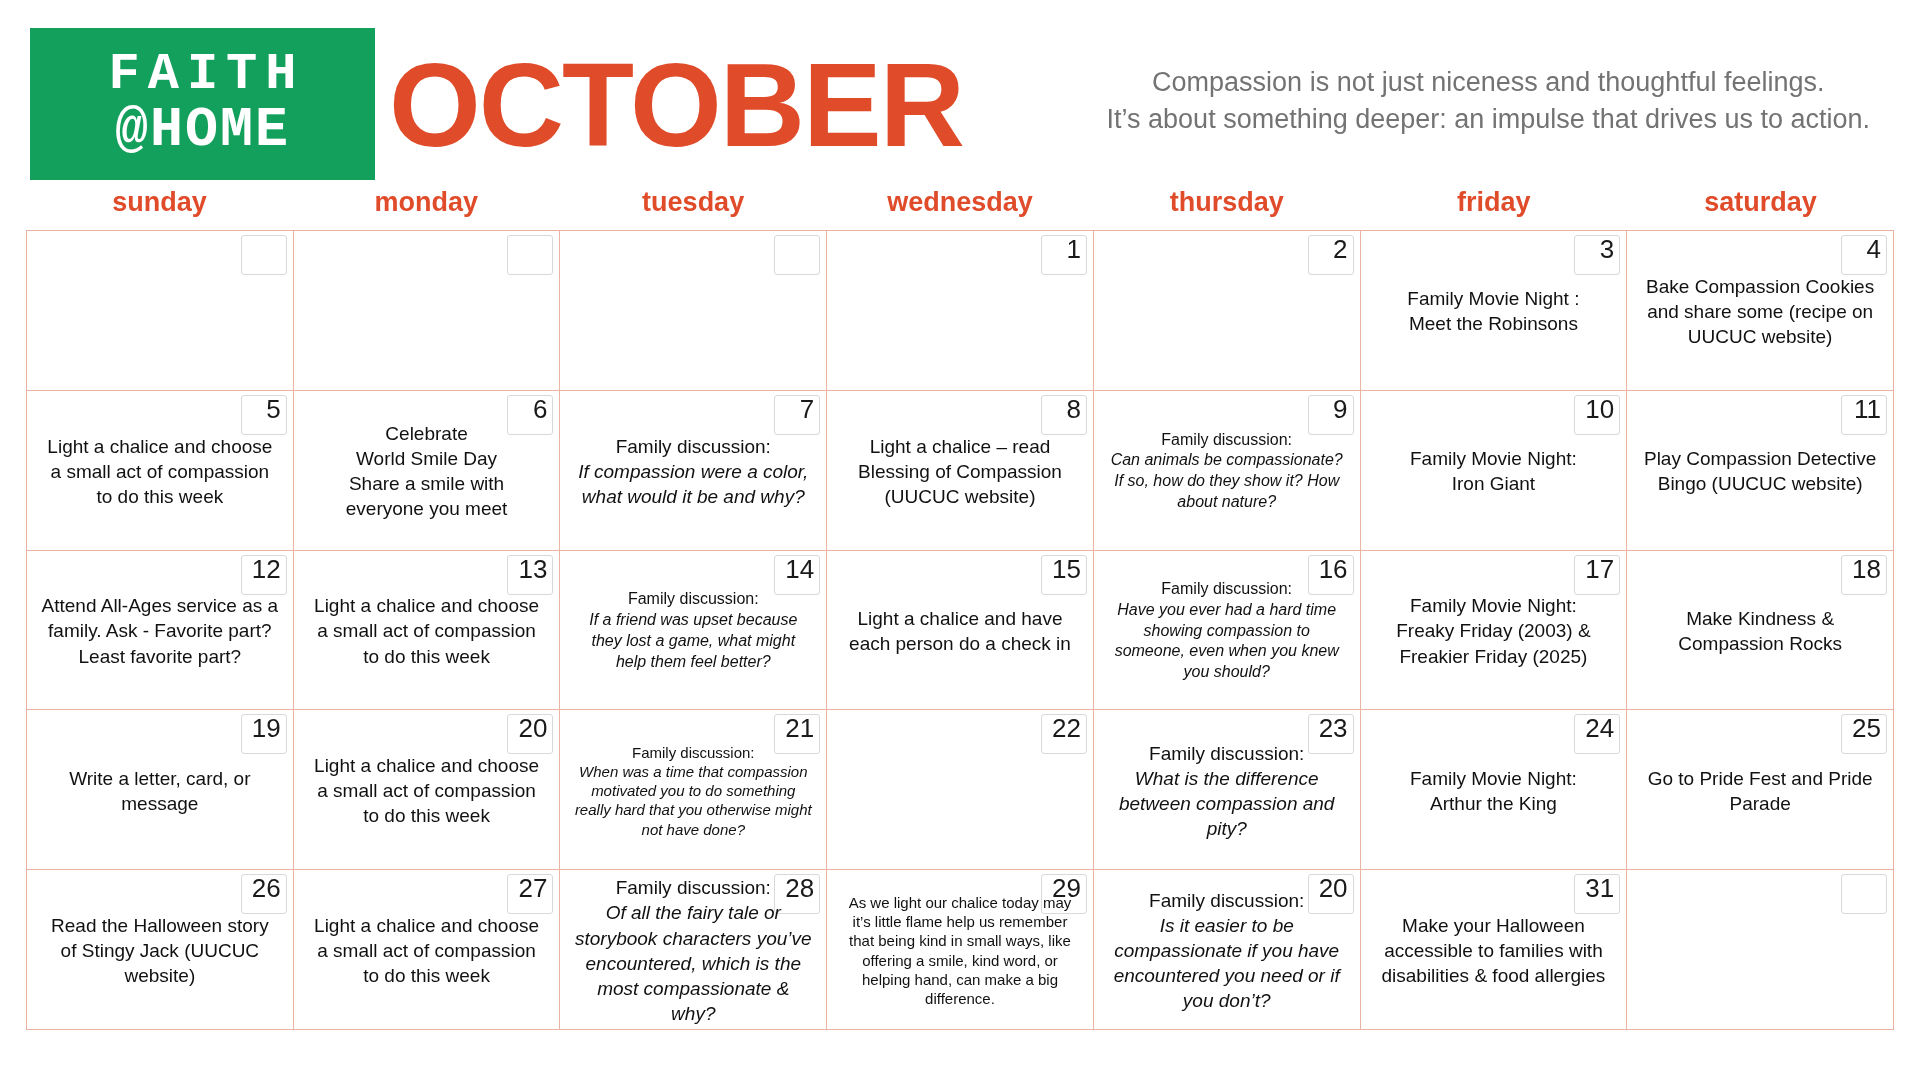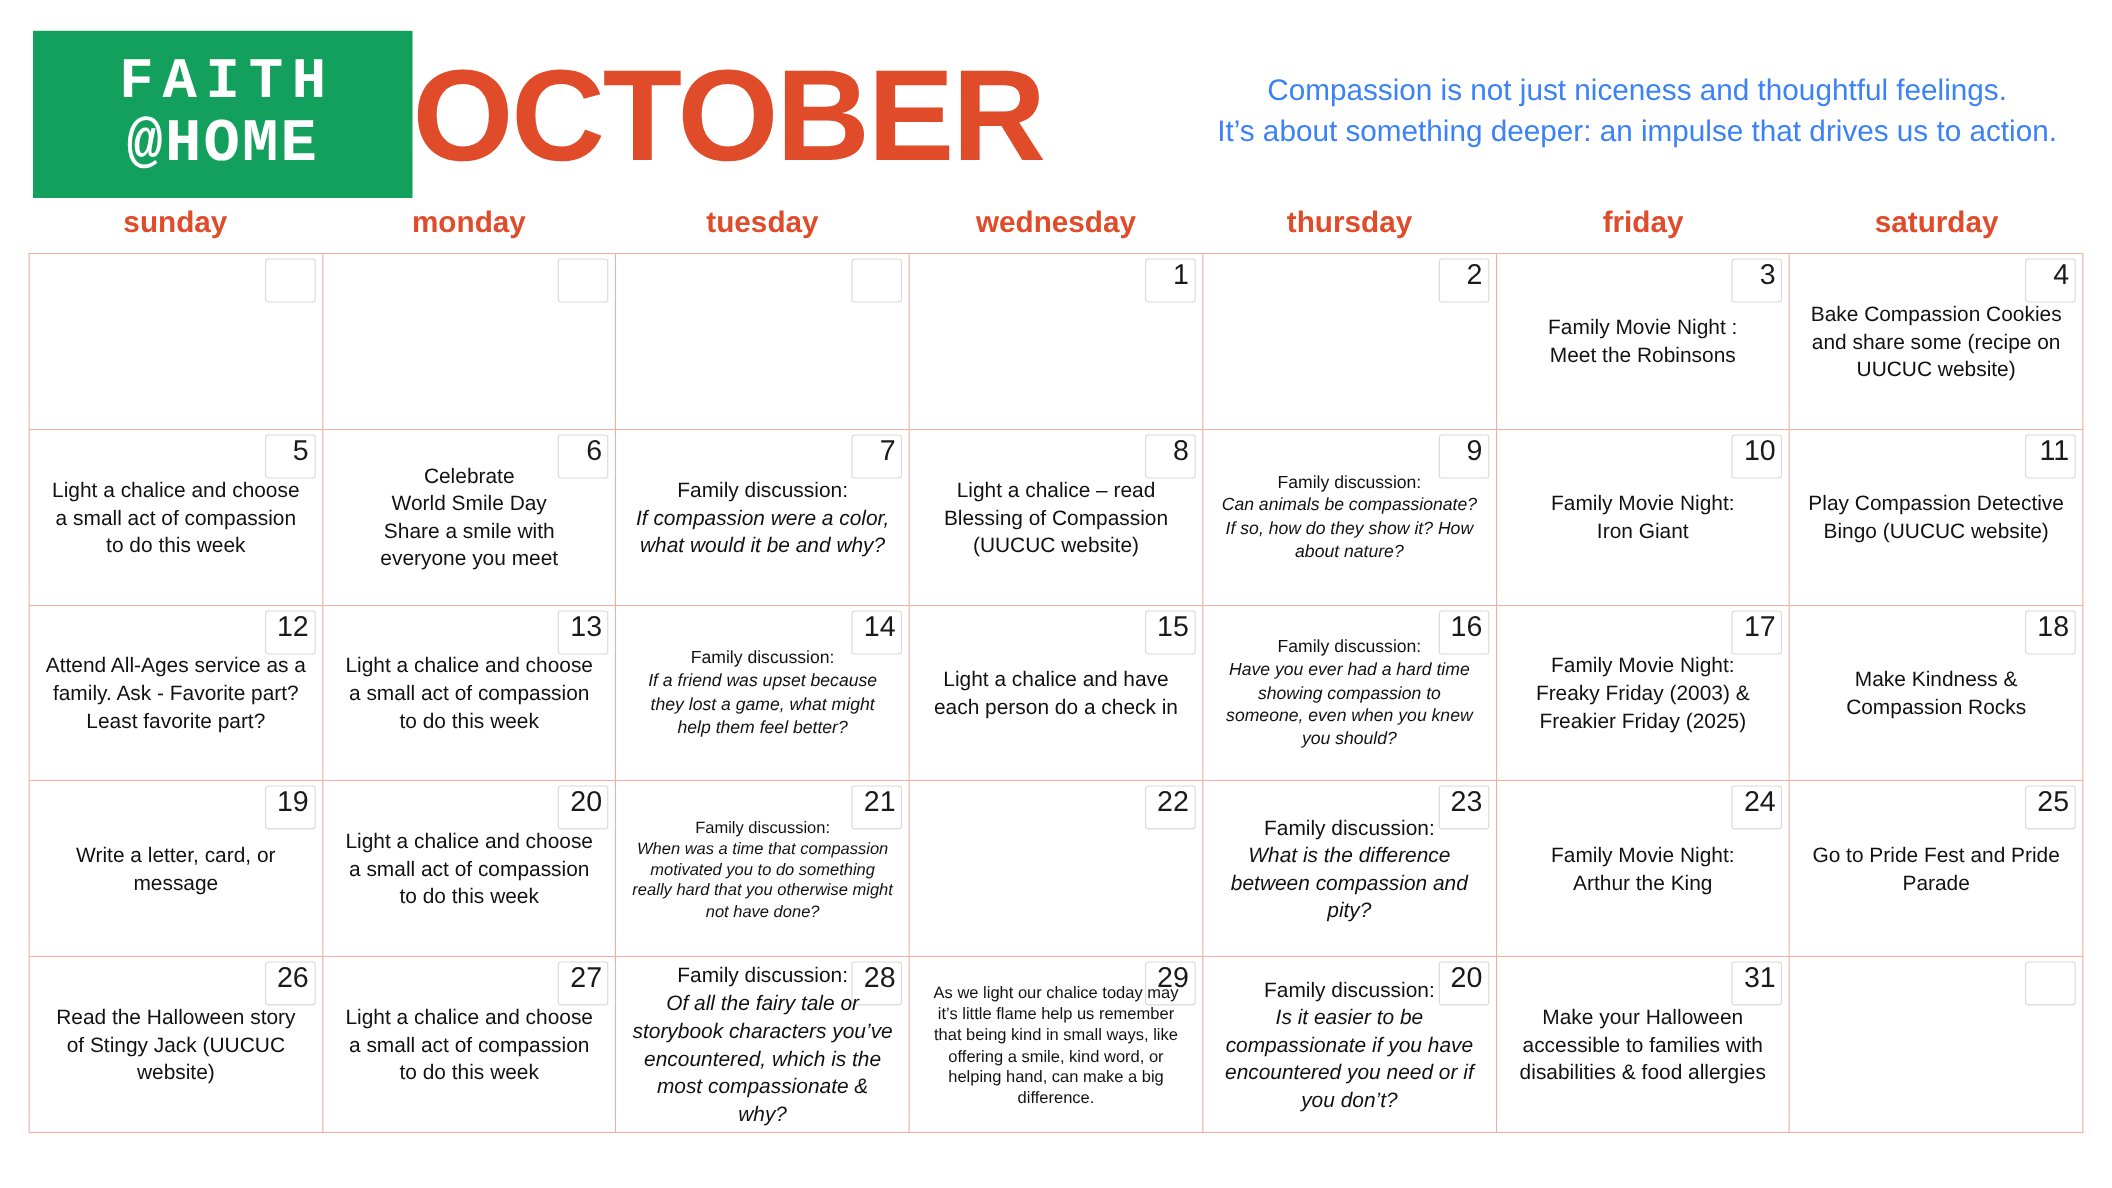--- a/index.html
+++ b/index.html
@@ -48,28 +48,29 @@
     font-size: 55px;
     letter-spacing: 2px;
     line-height: 1.05;
   }
   .month-title {
     color: #e04b2a;
     font-weight: bold;
     font-size: 118px;
     line-height: 1;
     letter-spacing: -2px;
+    margin-left: 14px;
     margin-top: 18px;
     flex: none;
   }
   .tagline {
     margin-left: auto;
     margin-top: 36px;
     text-align: center;
-    color: #3b82f6;
+    color: #737373;
     font-size: 27px;
     line-height: 1.38;
     max-width: 950px;
     padding-right: 20px;
   }
 
   
   .dow-row {
     display: grid;
     grid-template-columns: repeat(7, 1fr);

